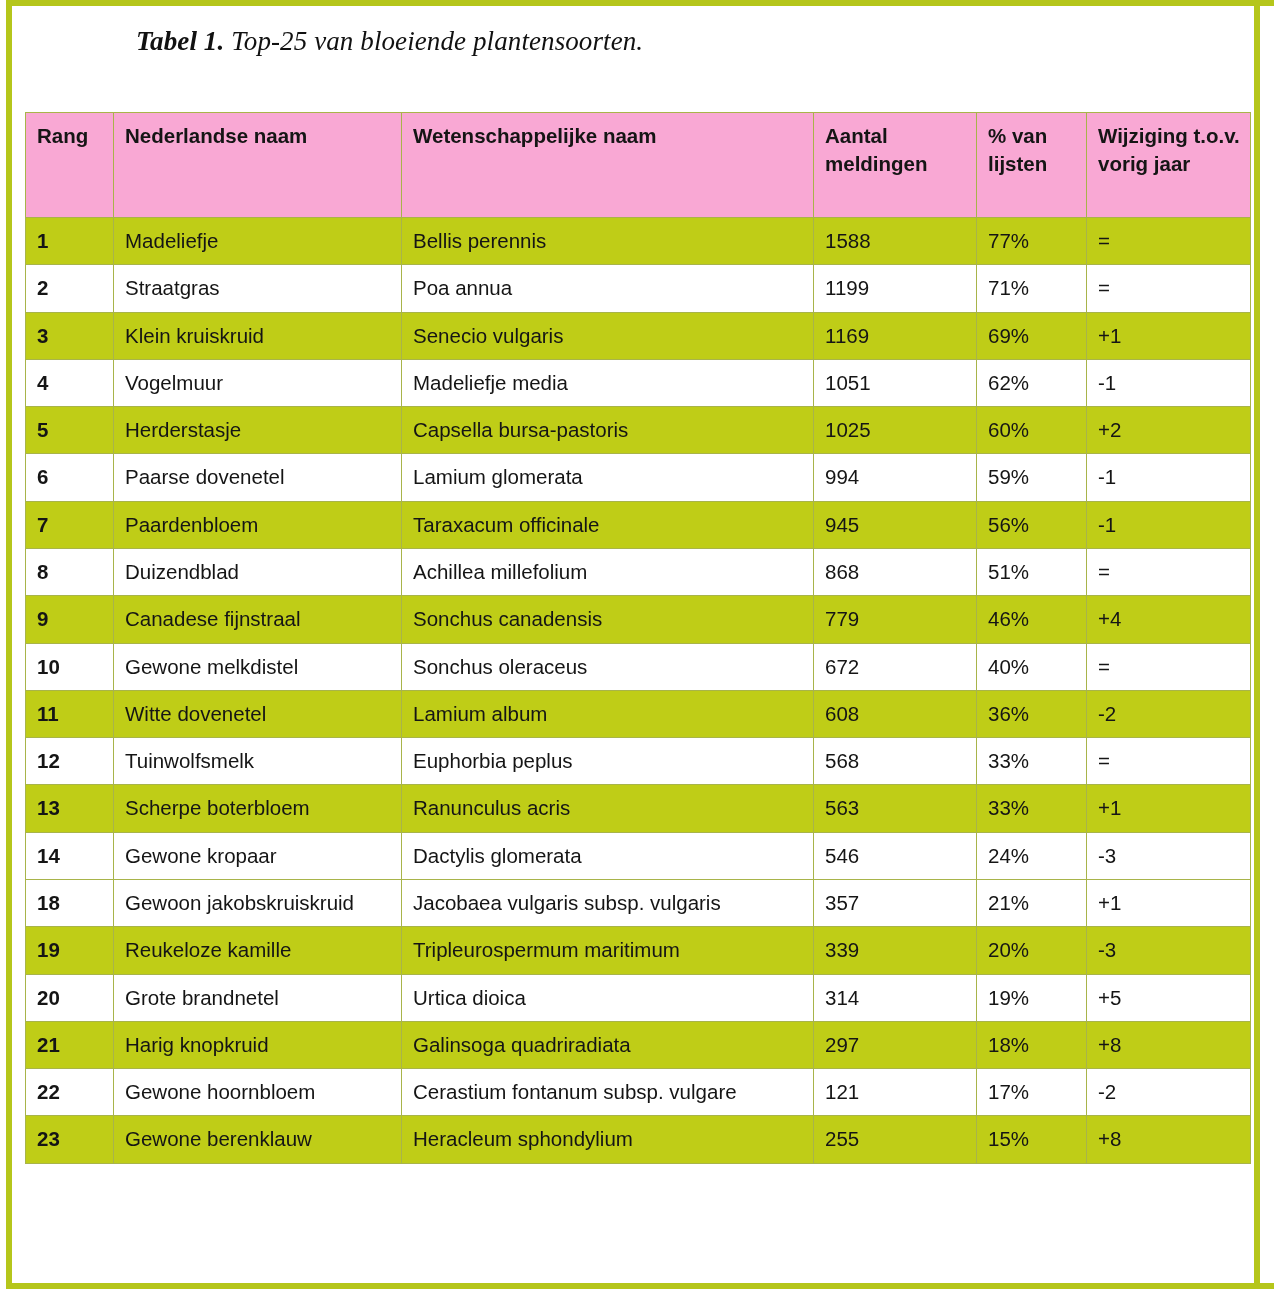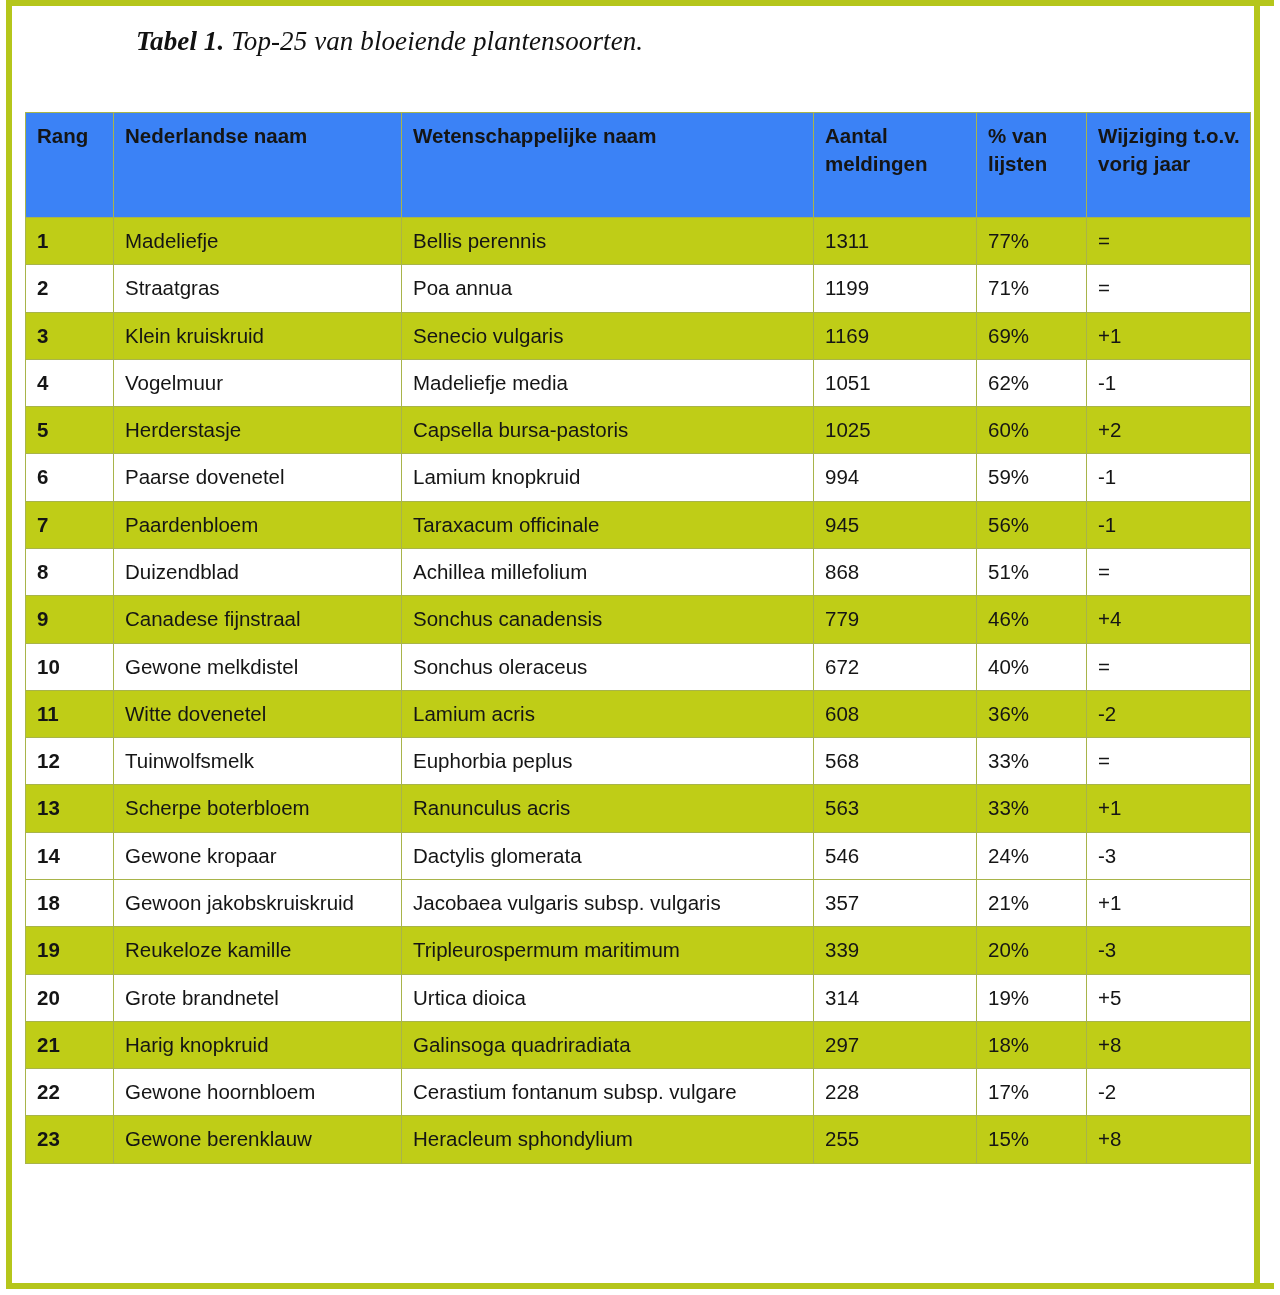--- a/index.html
+++ b/index.html
@@ -87,21 +87,21 @@
   table.datatable th,
   table.datatable td {
     border: 1px solid #a8b44a;
     padding: 9px 0 9px 11px;
     text-align: left;
     vertical-align: top;
     line-height: 1.38;
   }
   table.datatable thead th {
     font-weight: bold;
-    background: #3b82f6;
+    background: #f9a8d4;
     height: 86px;
     vertical-align: top;
     font-size: 20.5px;
   }
   table.datatable tbody td {
     background: #ffffff;
     height: 22px;
   }
   table.datatable tbody tr.alt td {
     background: #bfcd17;
@@ -149,21 +149,21 @@
           <th>Aantal meldingen</th>
           <th>% van lijsten</th>
           <th>Wijziging t.o.v. vorig jaar</th>
         </tr>
       </thead>
       <tbody id="table-body">
           <tr class="alt">
             <td class="rank">1</td>
             <td>Madeliefje</td>
             <td>Bellis perennis</td>
-            <td>1311</td>
+            <td>1588</td>
             <td>77%</td>
             <td>=</td>
           </tr>
           <tr>
             <td class="rank">2</td>
             <td>Straatgras</td>
             <td>Poa annua</td>
             <td>1199</td>
             <td>71%</td>
             <td>=</td>
@@ -188,21 +188,21 @@
             <td class="rank">5</td>
             <td>Herderstasje</td>
             <td>Capsella bursa-pastoris</td>
             <td>1025</td>
             <td>60%</td>
             <td>+2</td>
           </tr>
           <tr>
             <td class="rank">6</td>
             <td>Paarse dovenetel</td>
-            <td>Lamium knopkruid</td>
+            <td>Lamium glomerata</td>
             <td>994</td>
             <td>59%</td>
             <td>-1</td>
           </tr>
           <tr class="alt">
             <td class="rank">7</td>
             <td>Paardenbloem</td>
             <td>Taraxacum officinale</td>
             <td>945</td>
             <td>56%</td>
@@ -228,21 +228,21 @@
             <td class="rank">10</td>
             <td>Gewone melkdistel</td>
             <td>Sonchus oleraceus</td>
             <td>672</td>
             <td>40%</td>
             <td>=</td>
           </tr>
           <tr class="alt">
             <td class="rank">11</td>
             <td>Witte dovenetel</td>
-            <td>Lamium acris</td>
+            <td>Lamium album</td>
             <td>608</td>
             <td>36%</td>
             <td>-2</td>
           </tr>
           <tr>
             <td class="rank">12</td>
             <td>Tuinwolfsmelk</td>
             <td>Euphorbia peplus</td>
             <td>568</td>
             <td>33%</td>
@@ -293,21 +293,21 @@
             <td>Harig knopkruid</td>
             <td>Galinsoga quadriradiata</td>
             <td>297</td>
             <td>18%</td>
             <td>+8</td>
           </tr>
           <tr>
             <td class="rank">22</td>
             <td>Gewone hoornbloem</td>
             <td>Cerastium fontanum subsp. vulgare</td>
-            <td>228</td>
+            <td>121</td>
             <td>17%</td>
             <td>-2</td>
           </tr>
           <tr class="alt">
             <td class="rank">23</td>
             <td>Gewone berenklauw</td>
             <td>Heracleum sphondylium</td>
             <td>255</td>
             <td>15%</td>
             <td>+8</td>

